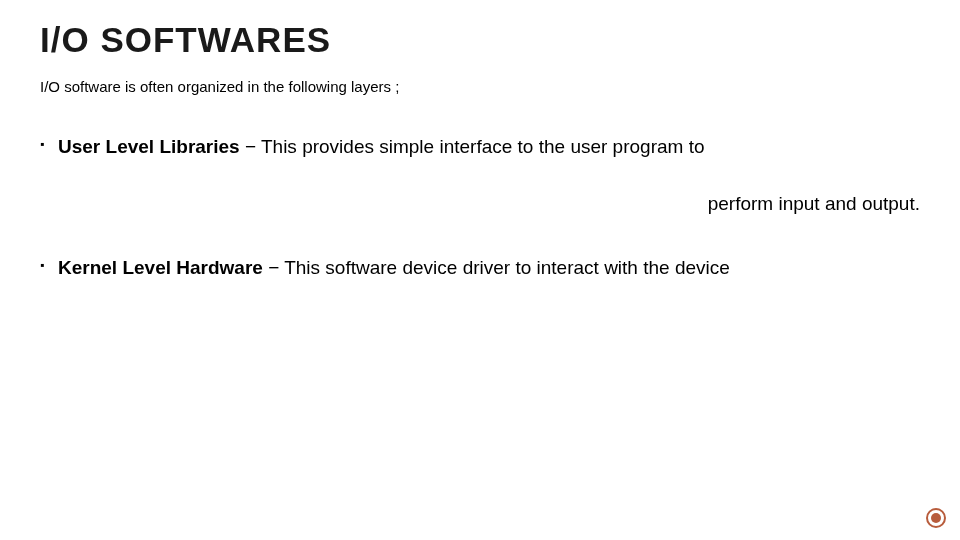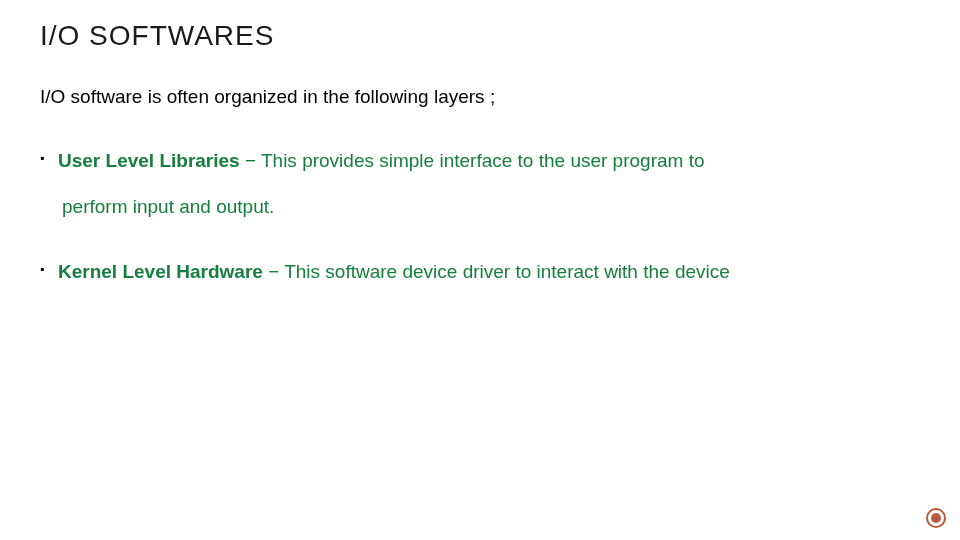--- a/index.html
+++ b/index.html
@@ -9,59 +9,60 @@
     background: #ffffff;
     font-family: Arial, Helvetica, sans-serif;
     position: relative;
     overflow: hidden;
   }
   .slide {
     padding: 20px 40px 30px 40px;
   }
   .title {
     font-family: "Arial Black", Arial, sans-serif;
-    font-size: 28px;
-    font-weight: 400;
+    font-size: 35px;
+    font-weight: 700;
     letter-spacing: 1px;
     color: #1a1a1a;
-    margin-bottom: 32px;
+    margin-bottom: 16px;
     text-transform: uppercase;
   }
   .intro {
-    font-size: 19px;
+    font-size: 15px;
     color: #000;
     margin-bottom: 36px;
     line-height: 1.4;
   }
   .bullets {
     list-style: none;
   }
   .bullets li {
     position: relative;
     padding-left: 18px;
     font-size: 19px;
-    color: #15803d;
+    color: #000000;
     line-height: 1.5;
     margin-bottom: 36px;
   }
   .bullets li::before {
     content: "▪";
     position: absolute;
     left: 0;
     top: 2px;
     font-size: 12px;
     color: #000;
   }
   .bullets li .term {
     font-weight: bold;
   }
   .bullets li .cont {
     display: block;
-    margin-top: 18px;
+    margin-top: 28px;
     padding-left: 4px;
+    text-align: right;
   }
   .corner-deco {
     position: absolute;
     right: 14px;
     bottom: 12px;
     width: 20px;
     height: 20px;
   }
   .corner-deco .outer {
     width: 20px;

